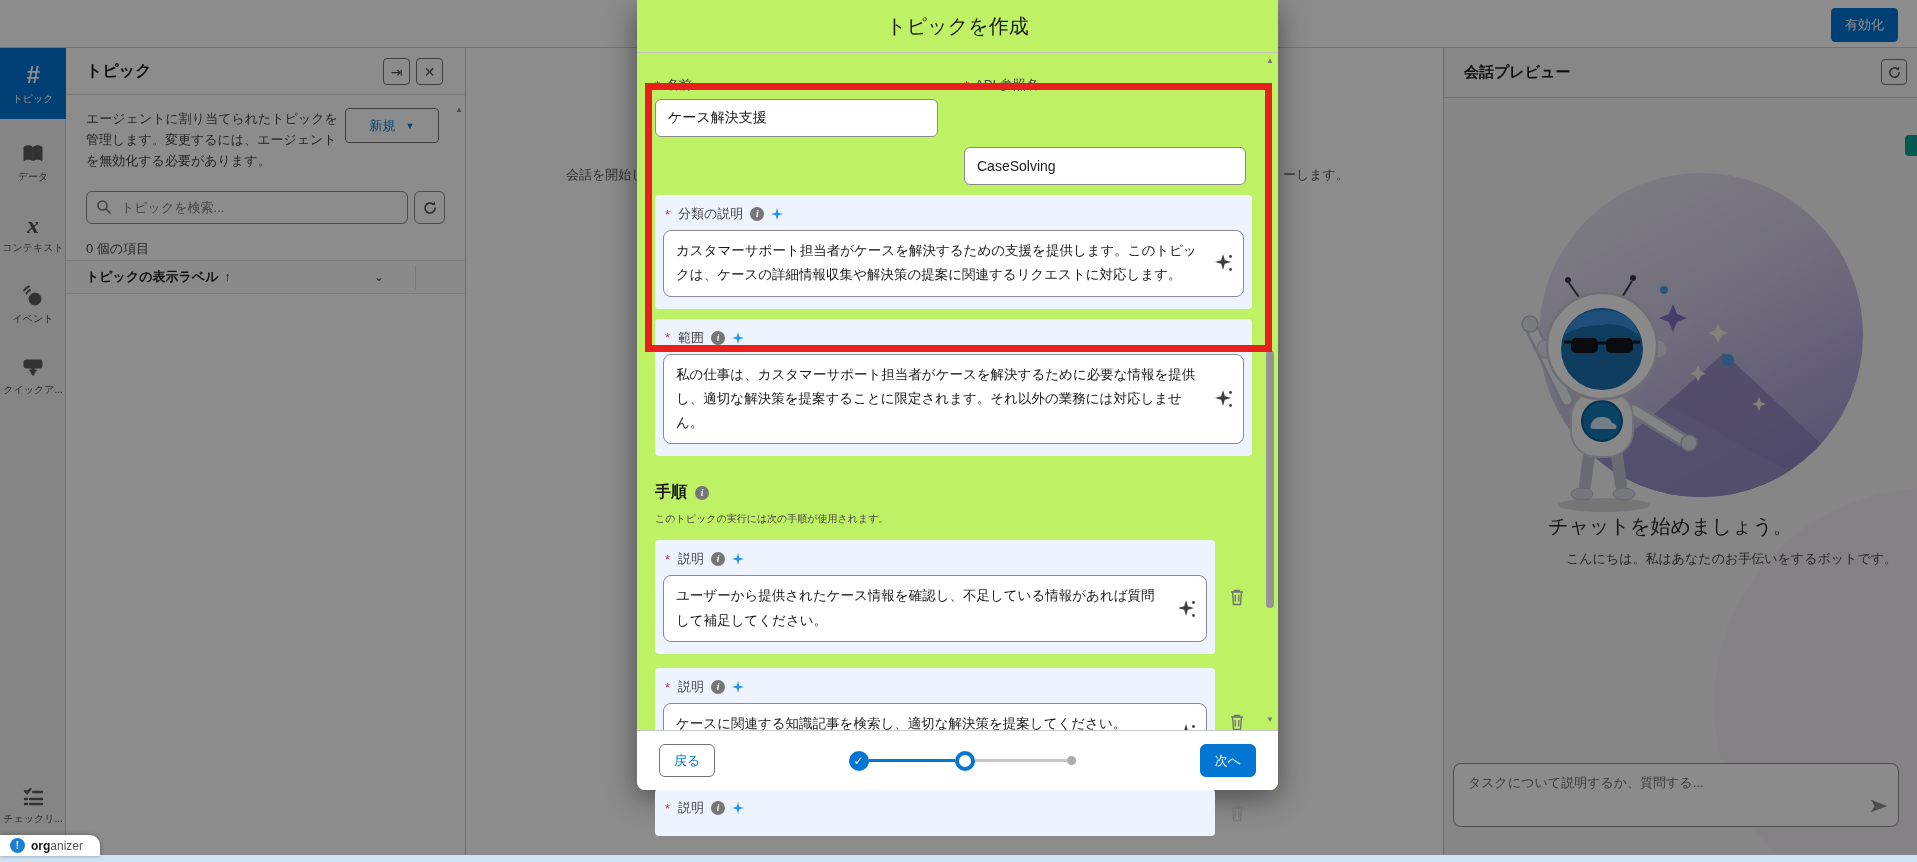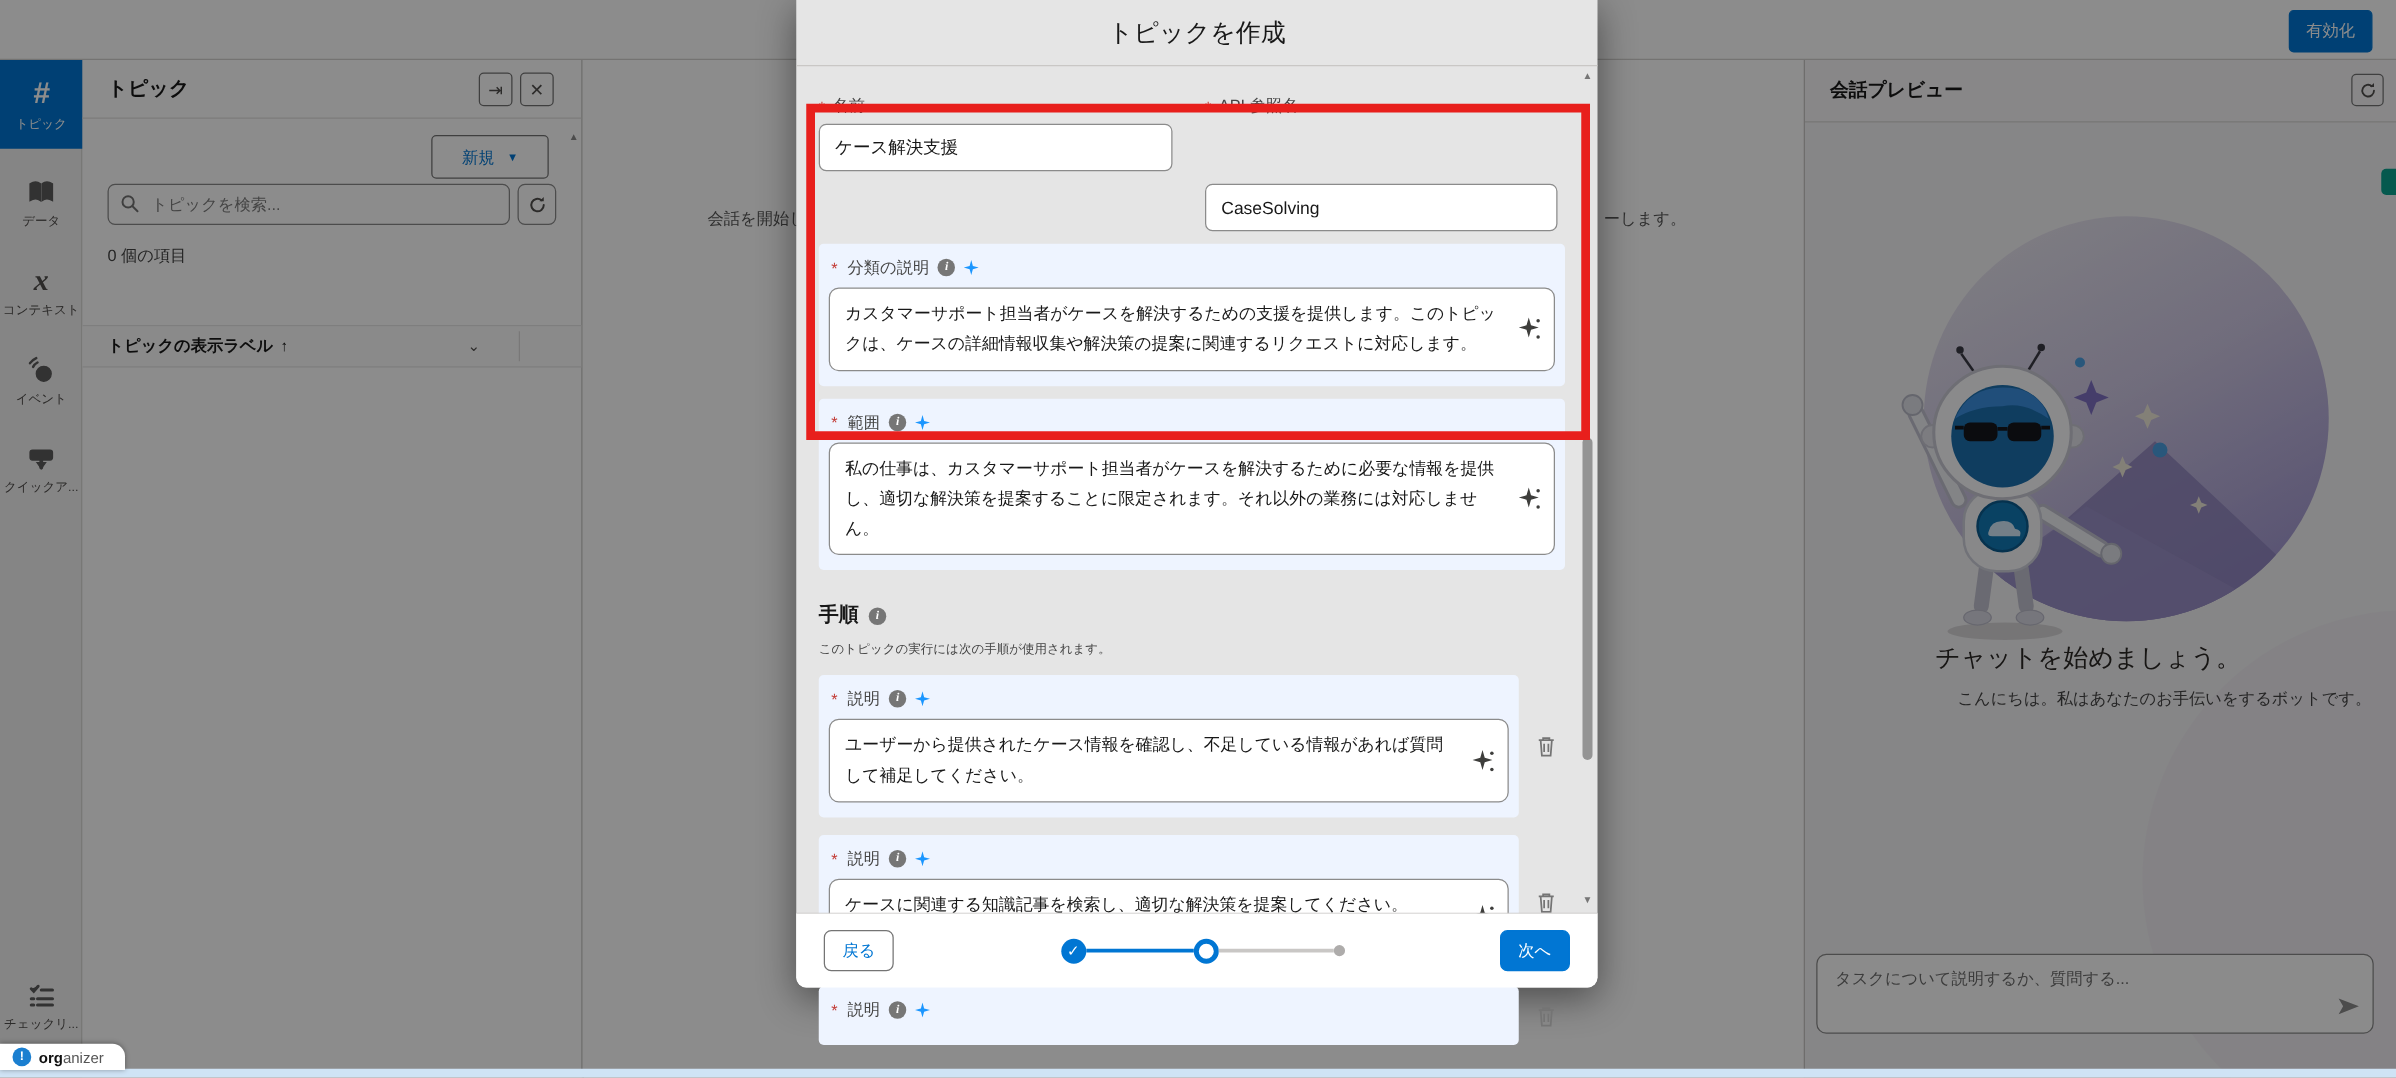--- a/index.html
+++ b/index.html
@@ -25,21 +25,21 @@
   .topics-panel { position:absolute; left:66px; top:48px; bottom:0; width:400px; background:#fff; border-right:1px solid #c9c7c5; z-index:1; }
   .tp-header { position:relative; height:47px; border-bottom:1px solid #e3e1df; }
   .tp-title { position:absolute; left:20px; top:13px; font-size:16px; font-weight:bold; color:#181818; }
   .tp-hbtn { position:absolute; top:10px; width:27px; height:27px; border:1px solid #747474; border-radius:4px; background:transparent; color:#514f4d; font-size:14px; display:flex; align-items:center; justify-content:center; cursor:pointer; }
   .tp-collapse { right:55px; }
   .tp-close { right:22px; }
   .tp-body { position:relative; padding:14px 20px 0 20px; }
   .tp-desc { width:262px; font-size:13px; line-height:1.6; color:#444; }
   .new-btn { position:absolute; right:26px; top:13px; width:94px; height:35px; background:transparent; border:1px solid #747474; border-radius:4px; color:#0176d3; font-size:13px; display:flex; align-items:center; justify-content:center; gap:10px; cursor:pointer; }
   .new-caret { font-size:9px; color:#0176d3; }
-  .search-row { display:flex; gap:6px; margin-top:38px; }
+  .search-row { display:flex; gap:6px; margin-top:20px; }
   .search-box { position:relative; width:324px; }
   .search-box input { width:100%; height:33px; border:1px solid #8b8b8b; border-radius:6px; padding:0 10px 0 34px; font-size:13px; color:#181818; background:#fff; }
   .search-box input::placeholder { color:#7d7d7d; }
   .search-glyph { position:absolute; left:10px; top:8px; }
   .tp-refresh { width:31px; height:33px; border:1px solid #8b8b8b; border-radius:6px; background:transparent; display:flex; align-items:center; justify-content:center; cursor:pointer; }
   .tp-count { margin-top:16px; font-size:13px; color:#444; }
   .tp-colhead { position:absolute; left:0; top:212px; width:399px; height:34px; background:#fcfcfc; border-top:1px solid #e5e5e5; border-bottom:1px solid #e5e5e5; display:flex; align-items:center; }
   .tp-colhead .col-label { margin-left:20px; font-size:13px; font-weight:bold; color:#181818; }
   .tp-colhead .sort { font-size:12px; font-weight:bold; margin-left:6px; color:#181818; }
   .tp-colhead .chev { position:absolute; left:308px; color:#514f4d; font-size:12px; }
@@ -64,21 +64,21 @@
   .pv-subtext { position:absolute; left:0; right:20px; top:502px; text-align:right; font-size:13px; color:#444; }
   .chat-box { position:absolute; left:9px; right:18px; top:715px; height:64px; background:#fdfdfd; border:1px solid #8b8b8b; border-radius:8px; }
   .chat-box textarea { width:100%; height:100%; border:none; outline:none; resize:none; background:transparent; font-family:inherit; font-size:13px; padding:10px 34px 10px 14px; color:#181818; }
   .chat-box textarea::placeholder { color:#6d6d6d; }
   .send-glyph { position:absolute; right:10px; bottom:8px; }
 
   
   .backdrop { position:absolute; inset:0; background:rgba(0,0,0,0.45); z-index:10; }
 
   
-  .modal { position:absolute; left:637px; top:0; width:641px; height:790px; background:#e5e5e5; z-index:20; border-radius:0 0 8px 8px; box-shadow:0 8px 30px rgba(0,0,0,0.45); }
+  .modal { position:absolute; left:637px; top:0; width:641px; height:790px; background:#bef264; z-index:20; border-radius:0 0 8px 8px; box-shadow:0 8px 30px rgba(0,0,0,0.45); }
   .modal-header { height:53px; border-bottom:1px solid #c9c7c5; display:flex; align-items:center; justify-content:center; }
   .modal-title { font-size:20px; color:#181818; }
   .modal-body { position:relative; padding:23px 0 0 18px; width:620px; }
   .form-row { display:flex; gap:26px; }
   .field { display:flex; flex-direction:column; }
   .field-label { font-size:13px; color:#444; margin-bottom:5px; display:flex; align-items:center; gap:5px; }
   .req { color:#c23934; margin-right:1px; }
   .text-input { height:38px; border:1px solid #8b8b8b; border-radius:6px; padding:0 12px; font-size:14px; color:#181818; font-family:inherit; background:#fff; }
   .w-name { width:283px; } .w-api { width:282px;margin-top:48px; }
 
@@ -185,20 +185,21 @@
     <div class="tp-header">
       <div class="tp-title">トピック</div>
       <button class="tp-hbtn tp-collapse">
           <span>⇥</span>
         </button>
       <button class="tp-hbtn tp-close">
           <span>✕</span>
         </button>
     </div>
     <div class="tp-body">
+      <div class="tp-desc">エージェントに割り当てられたトピックを管理します。変更するには、エージェントを無効化する必要があります。</div>
       <button class="new-btn">
         <span>新規</span>
         <span class="new-caret">▼</span>
       </button>
       <div class="search-row">
         <div class="search-box">
           <span class="search-glyph">
             <svg width="16" height="16" viewBox="0 0 16 16" fill="none" stroke="#747474" stroke-width="1.6">
                 <circle cx="6.5" cy="6.5" r="4.5"></circle>
                 <path d="M10 10l4 4" stroke-linecap="round"></path>

